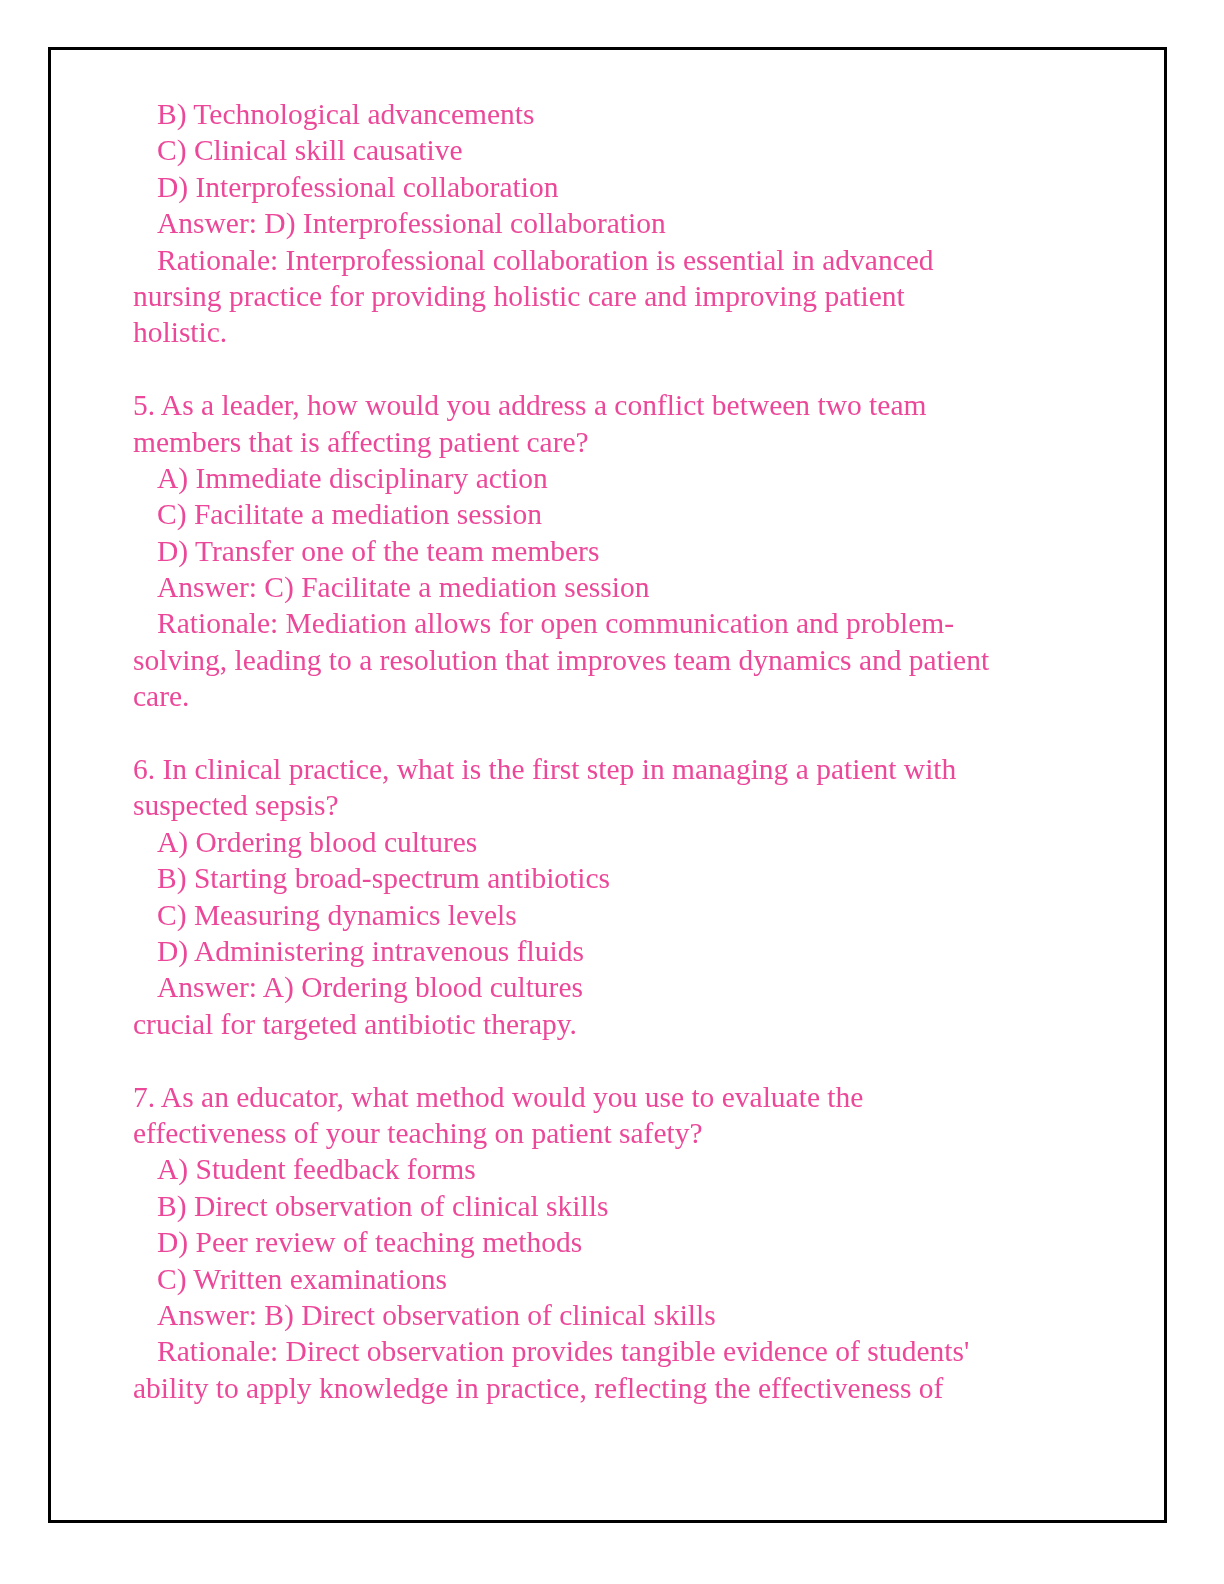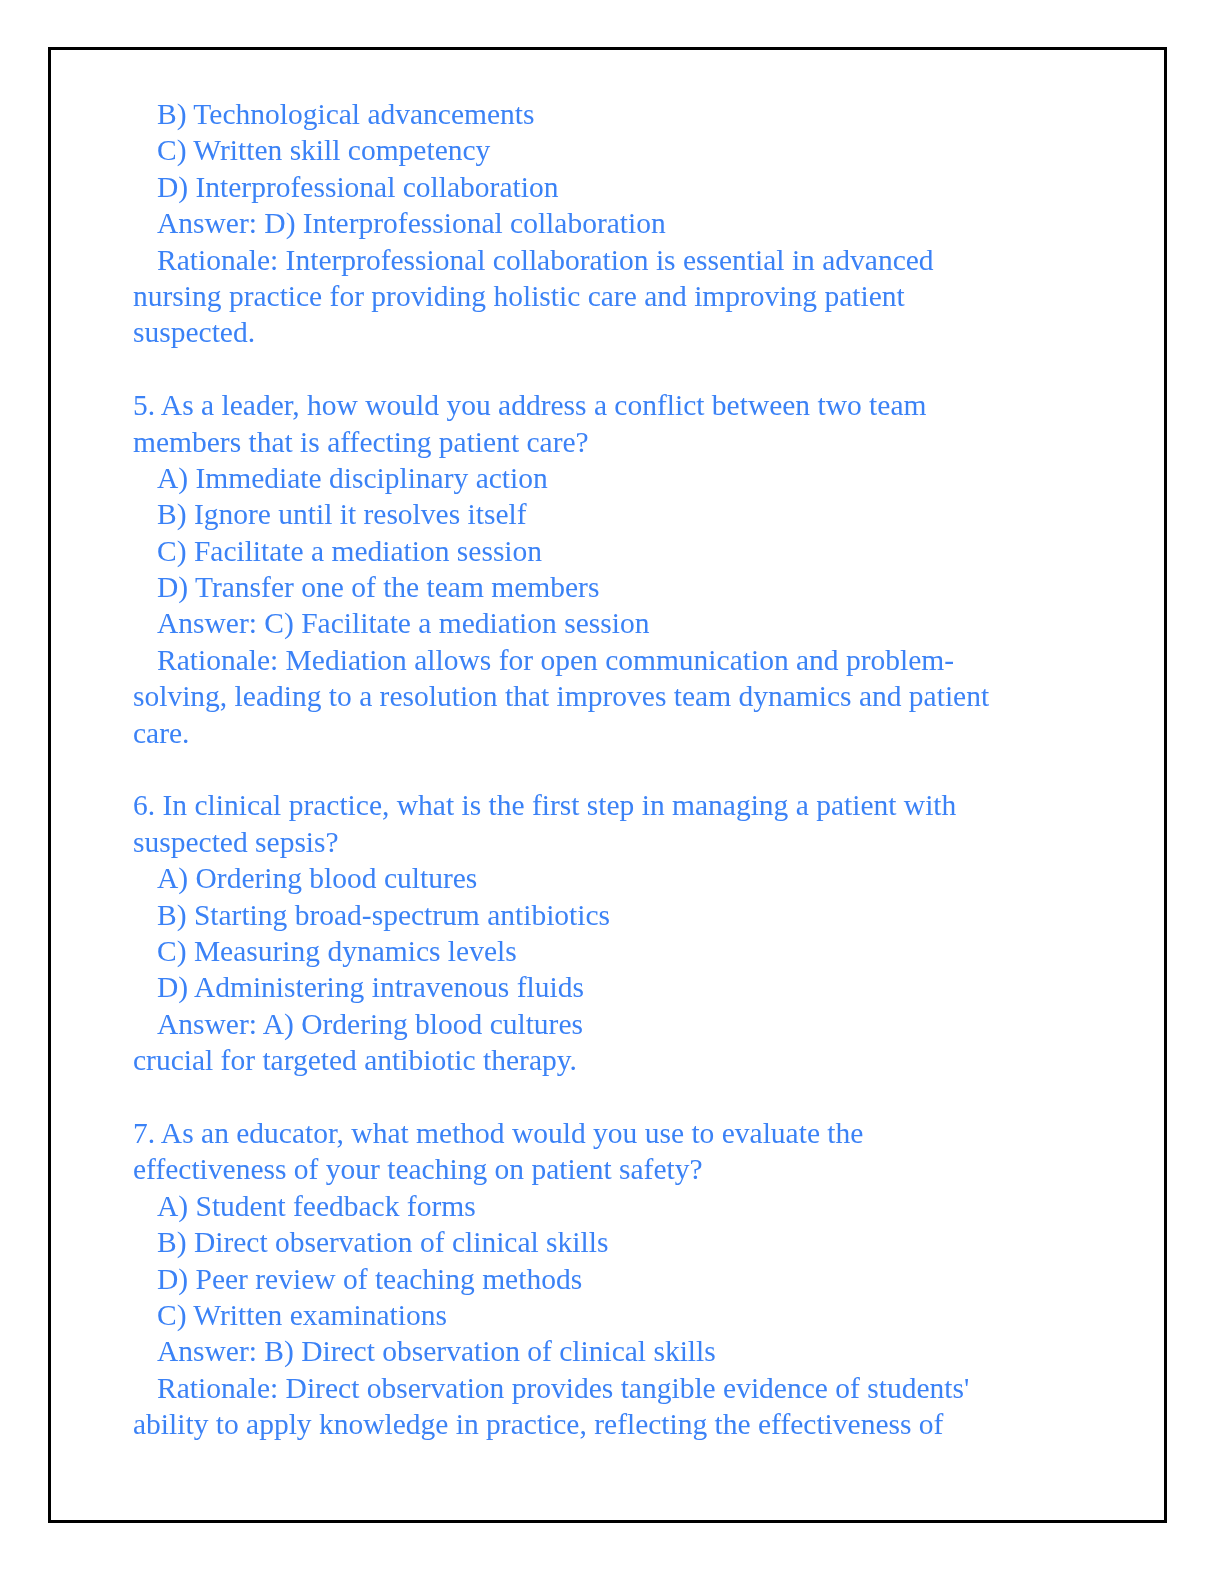--- a/index.html
+++ b/index.html
@@ -6,50 +6,49 @@
   body { width: 1224px; height: 1584px; position: relative; overflow: hidden; }
   .page-frame {
     position: absolute; left: 48px; top: 47px;
     width: 1113px; height: 1470px;
     border: 3px solid #000000;
     box-sizing: content-box;
   }
   .content {
     position: absolute; left: 133px; top: 96px; width: 960px;
     font-family: "Liberation Serif", "DejaVu Serif", serif;
-    font-size: 29.5px; line-height: 36.4px; color: #3b82f6;
+    font-size: 29.5px; line-height: 36.4px; color: #ec4899;
   }
   .line { white-space: nowrap; height: 36.4px; }
   .indent { padding-left: 24px; }
   .gap { height: 36.4px; }
 </style>
 </head>
 <body>
 
 <div class="page-frame"></div>
 
 <div class="content">
 
   <section>
     <div class="line indent">B) Technological advancements</div>
-    <div class="line indent">C) Written skill competency</div>
+    <div class="line indent">C) Clinical skill causative</div>
     <div class="line indent">D) Interprofessional collaboration</div>
     <div class="line indent">Answer: D) Interprofessional collaboration</div>
     <div class="line indent">Rationale: Interprofessional collaboration is essential in advanced</div>
     <div class="line">nursing practice for providing holistic care and improving patient</div>
-    <div class="line">suspected.</div>
+    <div class="line">holistic.</div>
   </section>
 
   <div class="gap"></div>
 
   <section>
     <div class="line">5. As a leader, how would you address a conflict between two team</div>
     <div class="line">members that is affecting patient care?</div>
     <div class="line indent">A) Immediate disciplinary action</div>
-    <div class="line indent">B) Ignore until it resolves itself</div>
     <div class="line indent">C) Facilitate a mediation session</div>
     <div class="line indent">D) Transfer one of the team members</div>
     <div class="line indent">Answer: C) Facilitate a mediation session</div>
     <div class="line indent">Rationale: Mediation allows for open communication and problem-</div>
     <div class="line">solving, leading to a resolution that improves team dynamics and patient</div>
     <div class="line">care.</div>
   </section>
 
   <div class="gap"></div>
 

